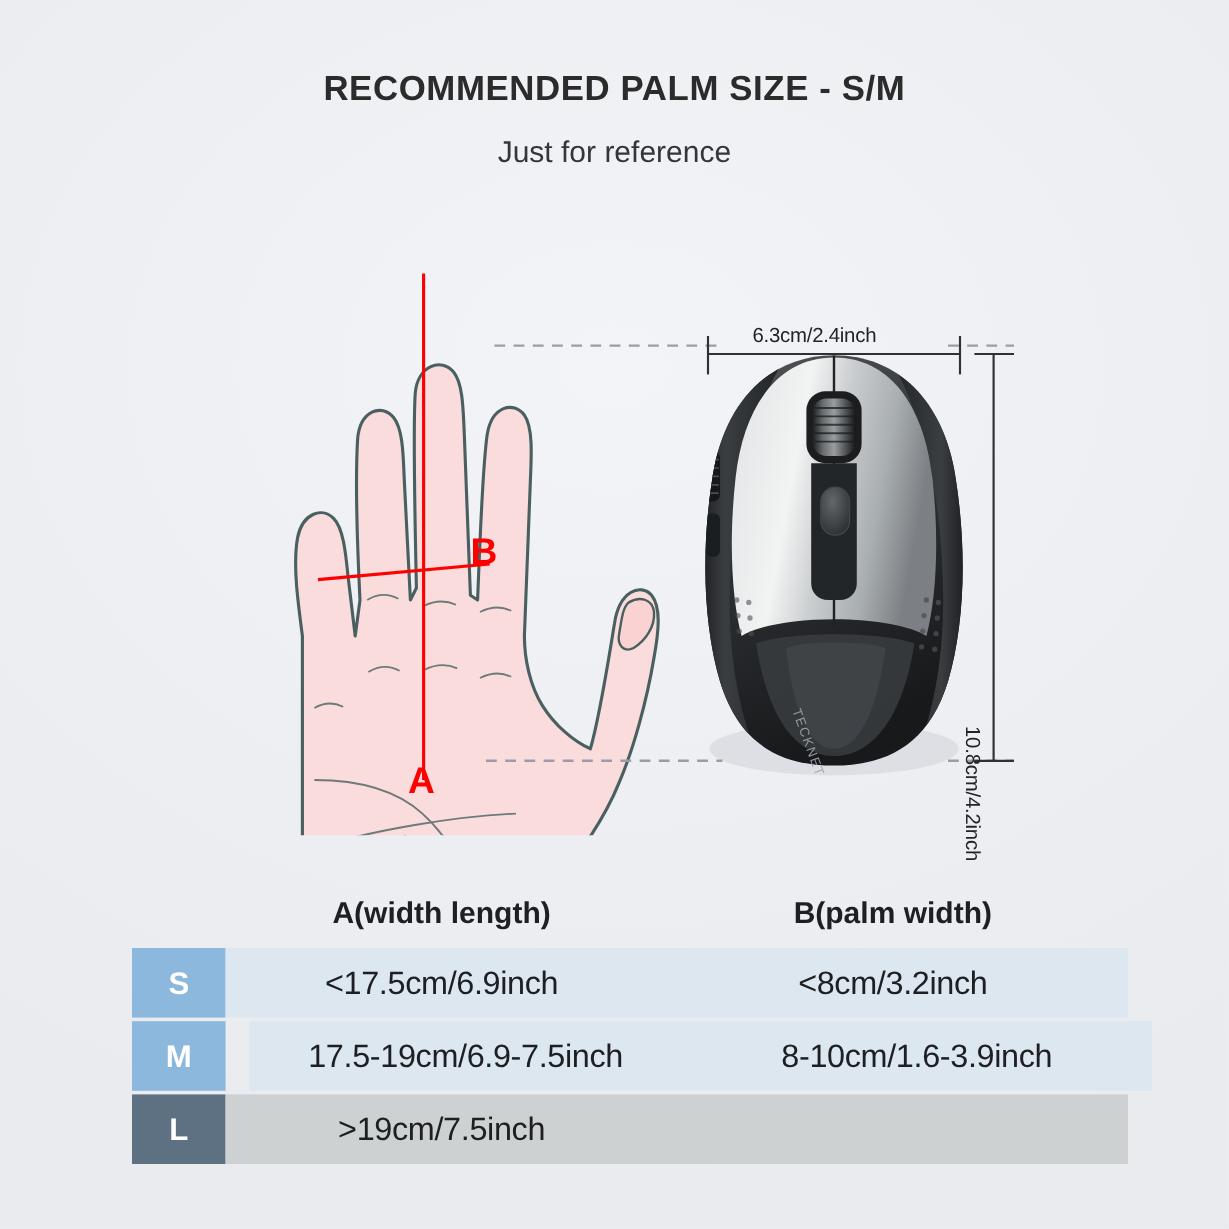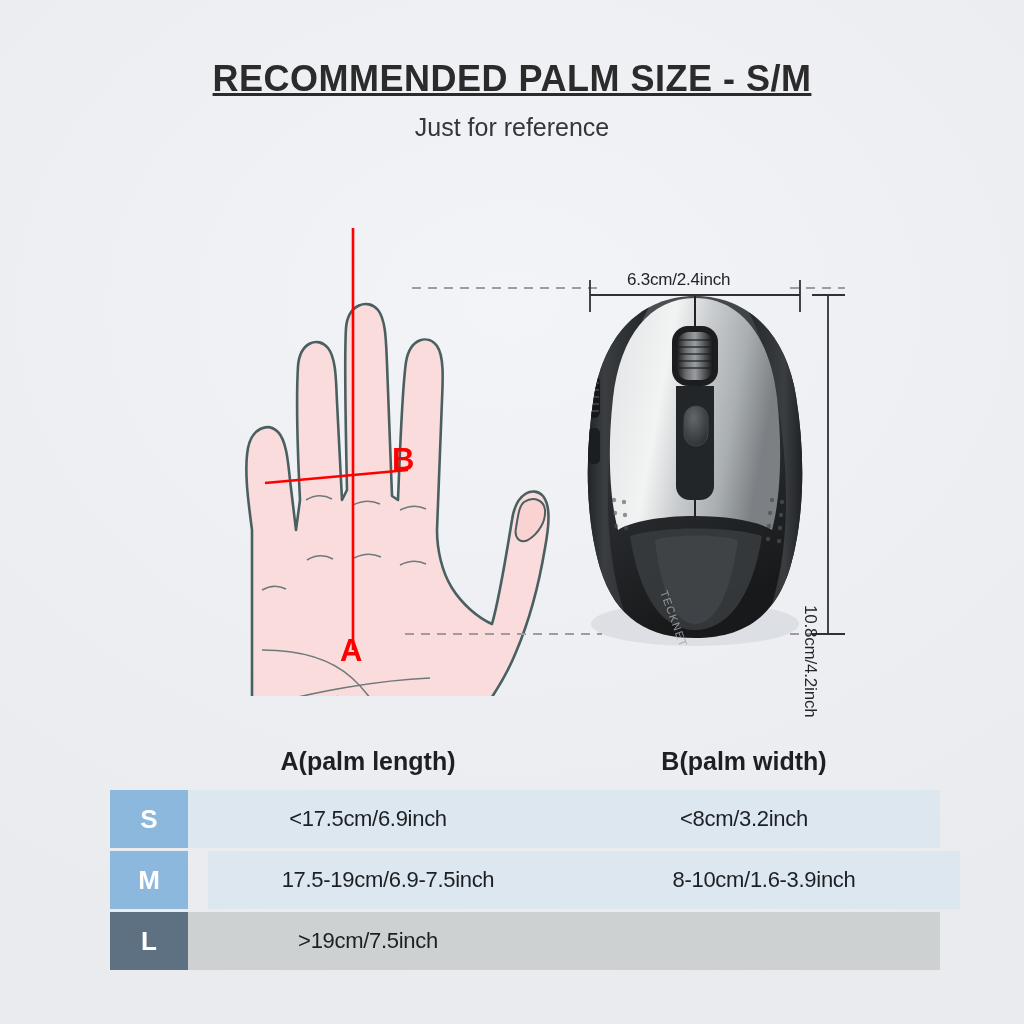--- a/index.html
+++ b/index.html
@@ -22,26 +22,25 @@
       radial-gradient(ellipse 900px 700px at 50% 30%, #f3f4f7 0%, #eceef2 60%, #e9ebef 100%);
   }
 
   
   #title {
     position: absolute;
     top: 58px;
     left: 0;
     width: 1024px;
     text-align: center;
-    font-size: 36px;
+    font-size: 29px;
     font-weight: bold;
     letter-spacing: 0.5px;
     color: #2b2b2b;
     white-space: nowrap;
-    text-decoration: underline;
   }
   #subtitle {
     position: absolute;
     top: 113px;
     left: 0;
     width: 1024px;
     text-align: center;
     font-size: 25px;
     font-weight: normal;
     color: #33363a;
@@ -128,21 +127,21 @@
     color: #ffffff;
     font-size: 26px;
     font-weight: bold;
   }
   .row-cells {
     flex: 1;
     display: flex;
     align-items: center;
   }
   .row-cells .cell {
-    font-size: 22px;
+    font-size: 27px;
     color: #1d1f22;
     text-align: center;
     white-space: nowrap;
     letter-spacing: -0.3px;
   }
   .row-cells .cell.col-a { width: 360px; flex: none; }
   .row-cells .cell.col-b { width: 392px; flex: none; }
 </style>
 </head>
 <body>
@@ -377,21 +376,21 @@
       </g>
     </svg>
 
     <span id="dim-width-label" class="dim-label">6.3cm/2.4inch</span>
     <span id="dim-height-label" class="dim-label">10.8cm/4.2inch</span>
   </div>
 
   <div id="size-table">
     <div id="table-header">
       <div class="spacer"></div>
-      <div class="col-head col-a">A(palm length)</div>
+      <div class="col-head col-a">A(width length)</div>
       <div class="col-head col-b">B(palm width)</div>
     </div>
 
     <div class="table-row">
       <div class="row-badge" style="background: rgb(140, 184, 221);">S</div>
       <div class="row-cells" style="background: rgb(220, 231, 240);">
         <div class="cell col-a">&lt;17.5cm/6.9inch</div>
         <div class="cell col-b">&lt;8cm/3.2inch</div>
       </div>
     </div>

